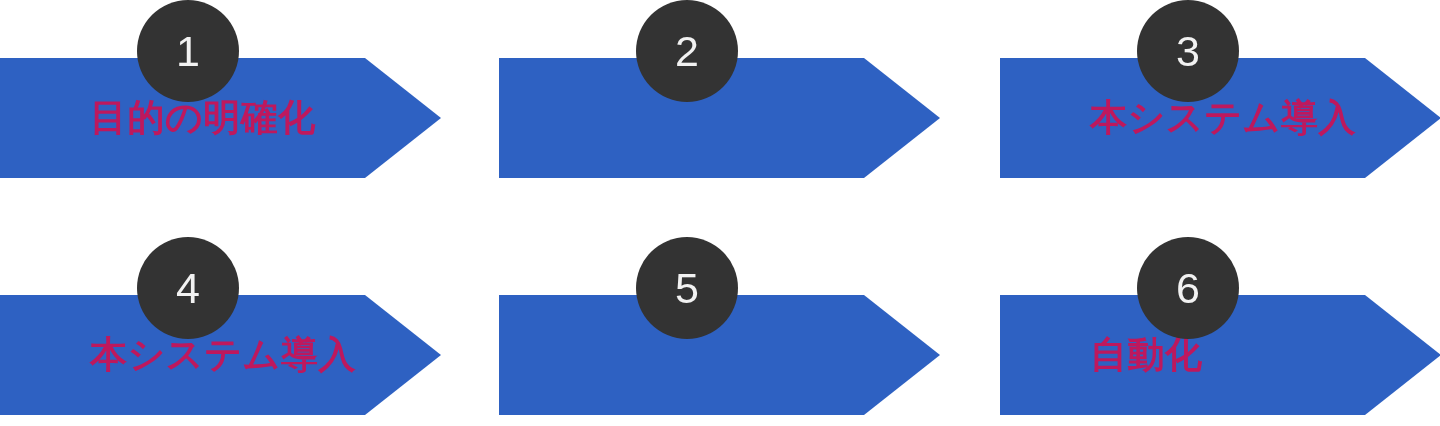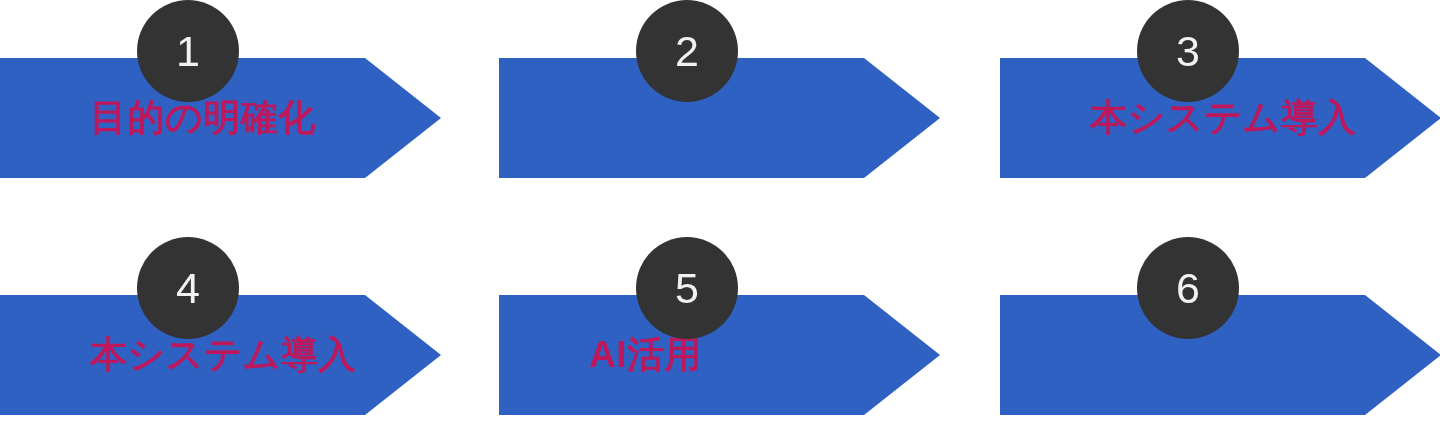--- a/index.html
+++ b/index.html
@@ -115,26 +115,26 @@
   <div class="step row-2 col-1">
     <div class="arrow"></div>
     <div class="arrow-label">本システム導入</div>
     <div class="badge">
       <span class="badge-number">4</span>
     </div>
   </div>
 
   <div class="step row-2 col-2">
     <div class="arrow"></div>
-    <div class="arrow-label">AI活用</div>
     <div class="badge">
       <span class="badge-number">5</span>
     </div>
   </div>
 
   <div class="step row-2 col-3">
     <div class="arrow"></div>
+    <div class="arrow-label">自動化</div>
     <div class="badge">
       <span class="badge-number">6</span>
     </div>
   </div>
 
 </div>
 
 </body></html>

